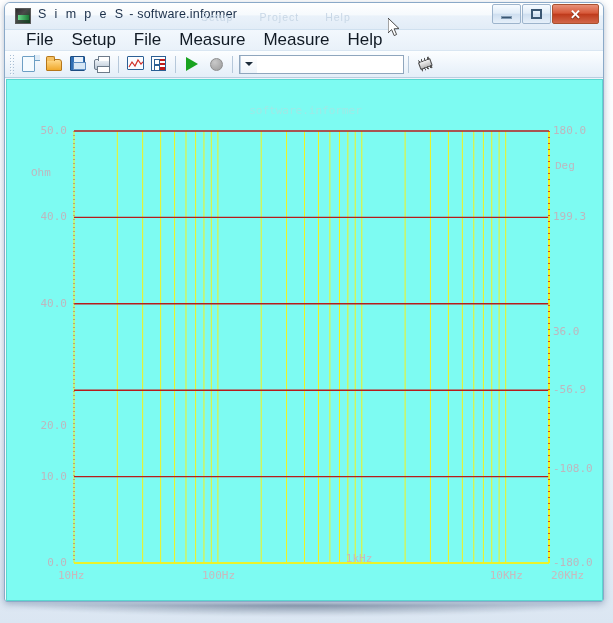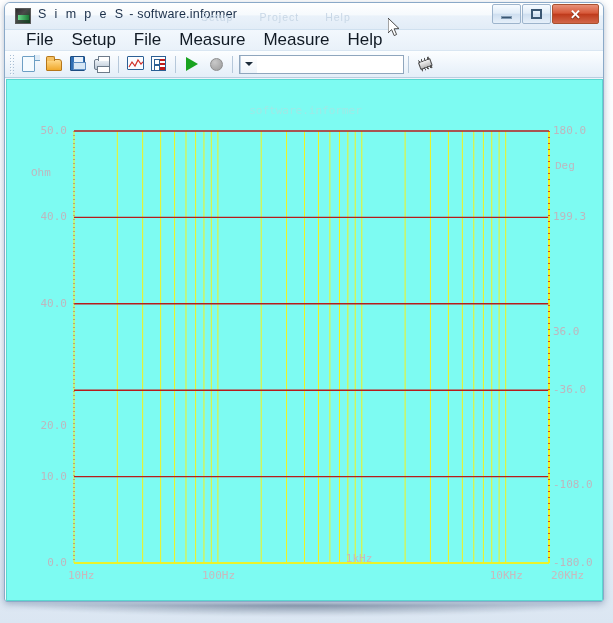--- a/index.html
+++ b/index.html
@@ -378,24 +378,24 @@
         <div id="ticks-bottom"></div>
       <div class="tick-label left" style="left: 8px; top: 44px; width: 52px;">50.0</div>
           <div class="tick-label left" style="left: 8px; top: 130.4px; width: 52px;">40.0</div>
           <div class="tick-label left" style="left: 8px; top: 216.8px; width: 52px;">40.0</div>
           <div class="tick-label left" style="left: 8px; top: 303.2px; width: 52px; margin-top: 36px;">20.0</div>
           <div class="tick-label left" style="left: 8px; top: 389.6px; width: 52px;">10.0</div>
           <div class="tick-label left" style="left: 8px; top: 476px; width: 52px;">0.0</div>
           <div class="tick-label right" style="left: 546px; top: 44px;">180.0</div>
           <div class="tick-label right" style="left: 546px; top: 130.4px;">199.3</div>
           <div class="tick-label right" style="left: 546px; top: 216.8px; margin-top: 28px;">36.0</div>
-          <div class="tick-label right" style="left: 546px; top: 303.2px;">-36.0</div>
-          <div class="tick-label right" style="left: 546px; top: 398px;">-108.0</div>
+          <div class="tick-label right" style="left: 546px; top: 303.2px;">-56.9</div>
+          <div class="tick-label right" style="left: 546px; top: 382px;">-108.0</div>
           <div class="tick-label right" style="left: 546px; top: 476px;">-180.0</div>
-          <div class="tick-label bottom" style="left: 61px; top: 489px;">10Hz</div>
+          <div class="tick-label bottom" style="left: 51px; top: 489px;">10Hz</div>
           <div class="tick-label bottom" style="left: 194.894px; top: 489px;">100Hz</div>
           <div class="tick-label bottom" style="left: 338.789px; top: 472px;">1kHz</div>
           <div class="tick-label bottom" style="left: 482.683px; top: 489px;">10KHz</div>
           <div class="tick-label bottom" style="left: 544px; top: 489px;">20KHz</div>
         </div>
     </div>
   </div>
 
   <svg class="cursor" viewBox="0 0 13 20">
     <polygon points="0,0 0,15 3.6,11.6 6.2,17.6 8.6,16.5 6.1,10.8 11,10.6" fill="#ffffff" stroke="#4a4a4a" stroke-width="1"></polygon>

